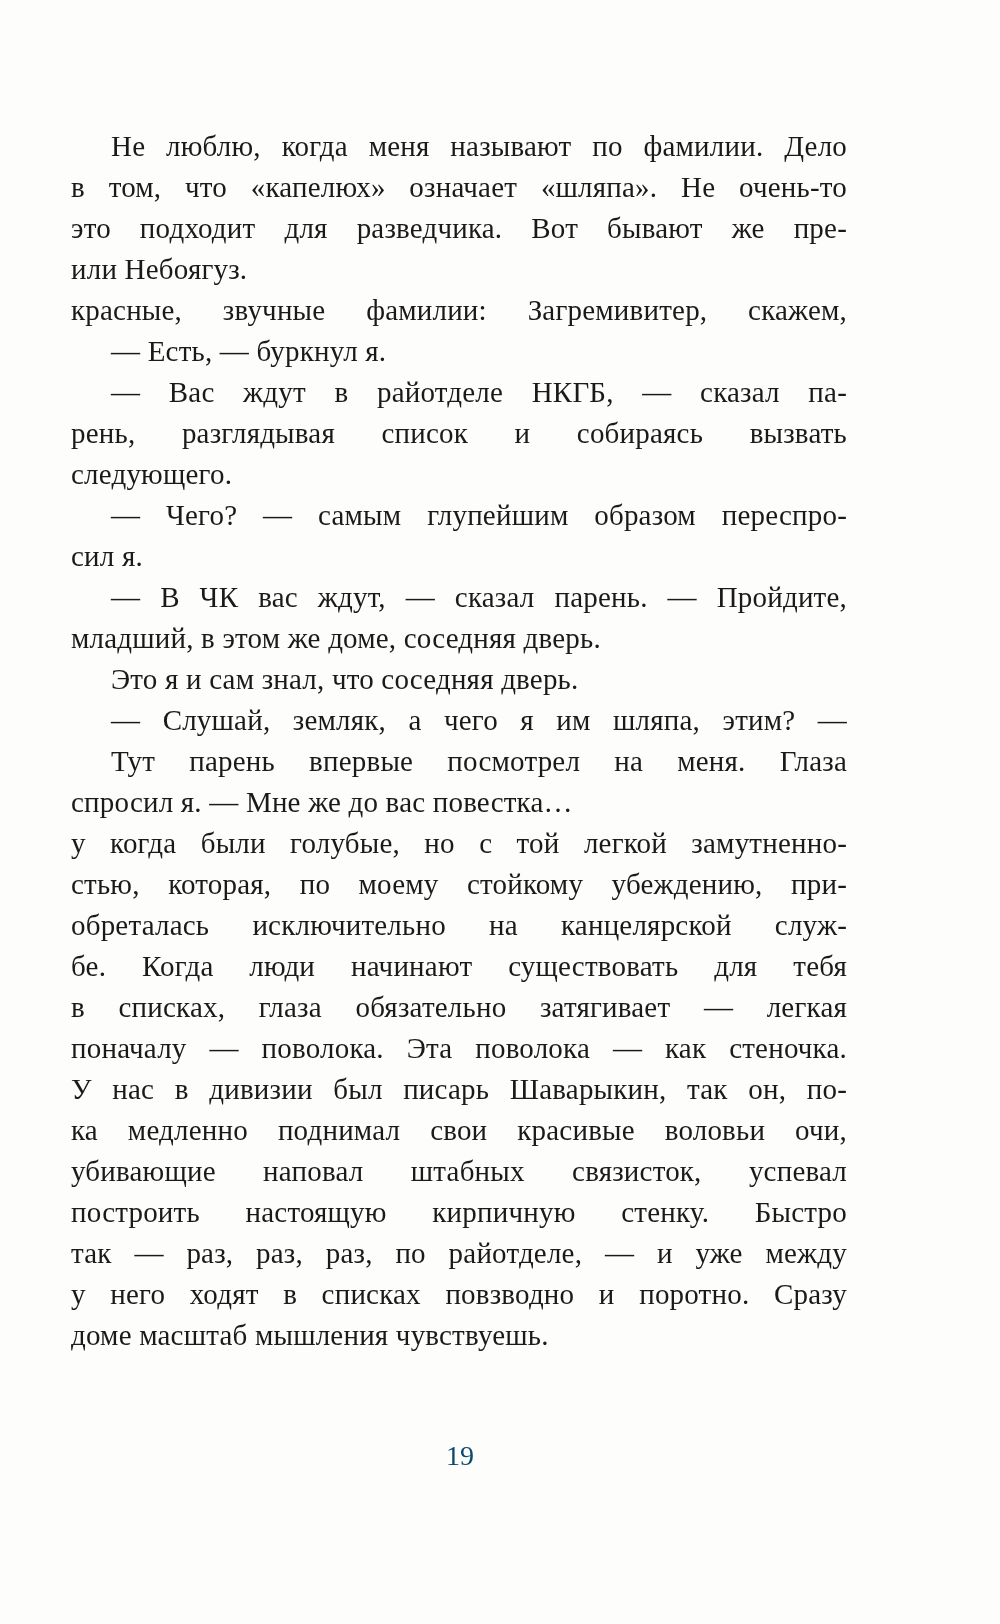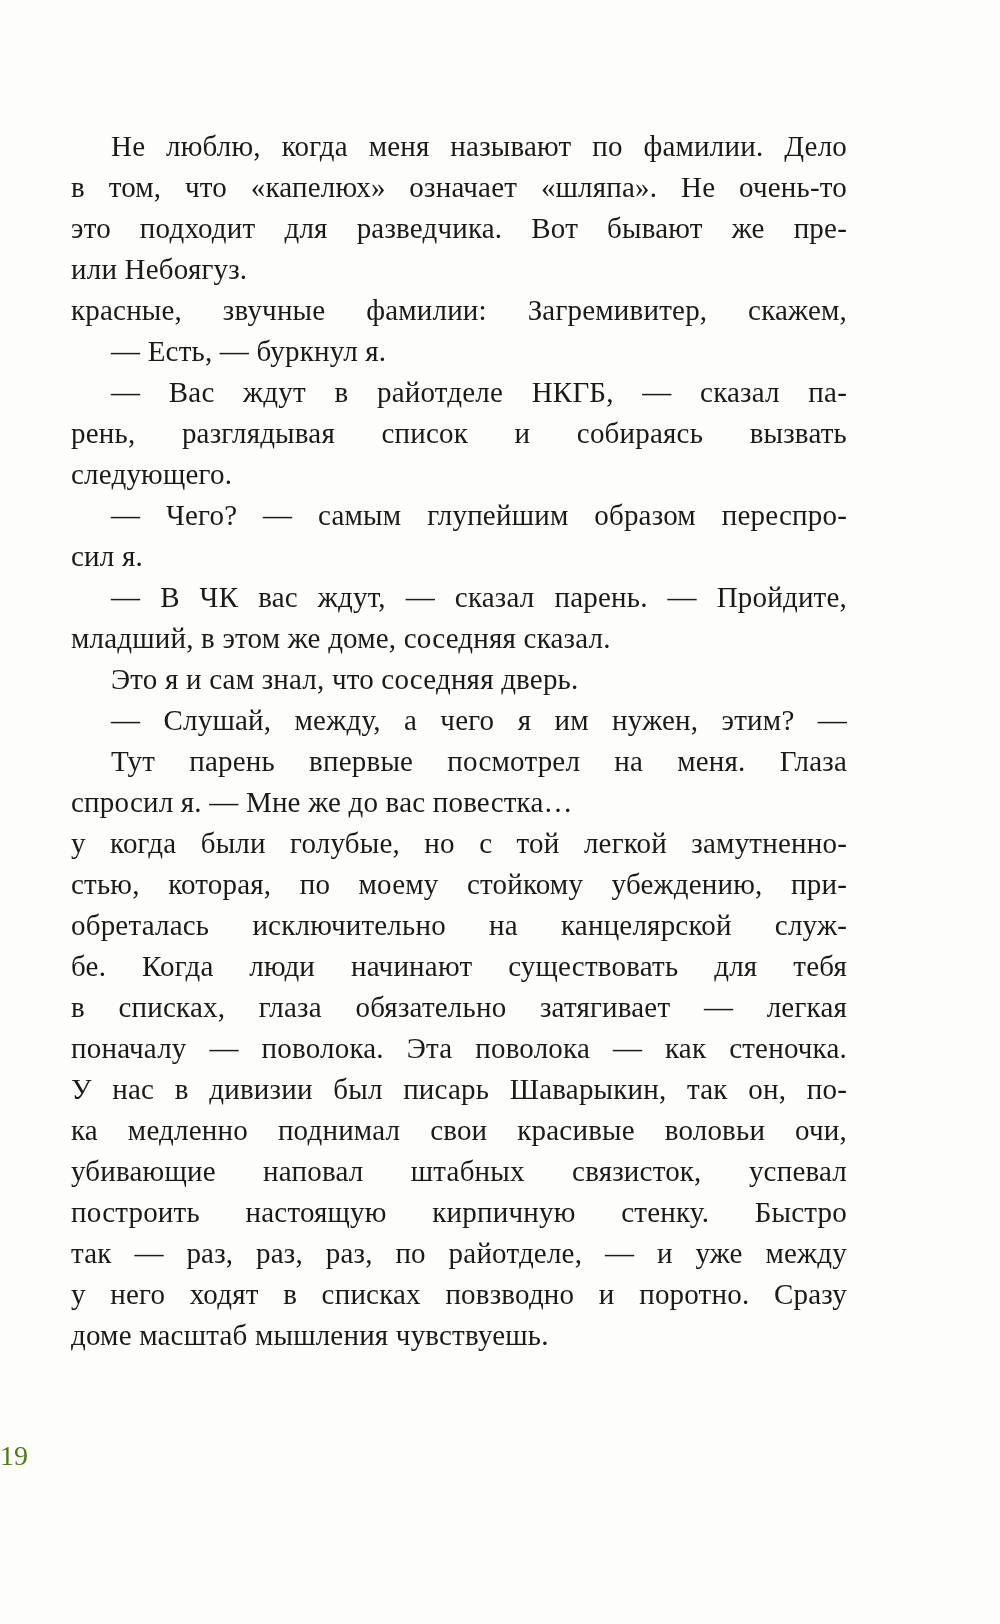--- a/index.html
+++ b/index.html
@@ -34,45 +34,45 @@
     text-align-last: left;
   }
   .ln.first {
     text-indent: 40px;
   }
   .page-number {
     position: absolute;
     top: 1440px;
     left: 0;
     width: 920px; 
-    text-align: left;
+    text-align: center;
     font-size: 28px;
-    color: #4d7c0f;
+    color: #0c4a6e;
   }
 </style>
 </head>
 <body>
 
 <div class="page">
   <div class="text-block">
       <div class="ln first">Не люблю, когда меня называют по фамилии. Дело</div>
       <div class="ln">в том, что «капелюх» означает «шляпа». Не очень-то</div>
       <div class="ln">это подходит для разведчика. Вот бывают же пре-</div>
       <div class="ln last">или Небоягуз.</div>
       <div class="ln">красные, звучные фамилии: Загремивитер, скажем,</div>
       <div class="ln first last">— Есть, — буркнул я.</div>
       <div class="ln first">— Вас ждут в райотделе НКГБ, — сказал па-</div>
       <div class="ln">рень, разглядывая список и собираясь вызвать</div>
       <div class="ln last">следующего.</div>
       <div class="ln first">— Чего? — самым глупейшим образом переспро-</div>
       <div class="ln last">сил я.</div>
       <div class="ln first">— В ЧК вас ждут, — сказал парень. — Пройдите,</div>
-      <div class="ln last">младший, в этом же доме, соседняя сказал.</div>
+      <div class="ln last">младший, в этом же доме, соседняя дверь.</div>
       <div class="ln first last">Это я и сам знал, что соседняя дверь.</div>
-      <div class="ln first">— Слушай, между, а чего я им нужен, этим? —</div>
+      <div class="ln first">— Слушай, земляк, а чего я им шляпа, этим? —</div>
       <div class="ln first">Тут парень впервые посмотрел на меня. Глаза</div>
       <div class="ln last">спросил я. — Мне же до вас повестка…</div>
       <div class="ln">у когда были голубые, но с той легкой замутненно-</div>
       <div class="ln">стью, которая, по моему стойкому убеждению, при-</div>
       <div class="ln">обреталась исключительно на канцелярской служ-</div>
       <div class="ln">бе. Когда люди начинают существовать для тебя</div>
       <div class="ln">в списках, глаза обязательно затягивает — легкая</div>
       <div class="ln">поначалу — поволока. Эта поволока — как стеночка.</div>
       <div class="ln">У нас в дивизии был писарь Шаварыкин, так он, по-</div>
       <div class="ln">ка медленно поднимал свои красивые воловьи очи,</div>

